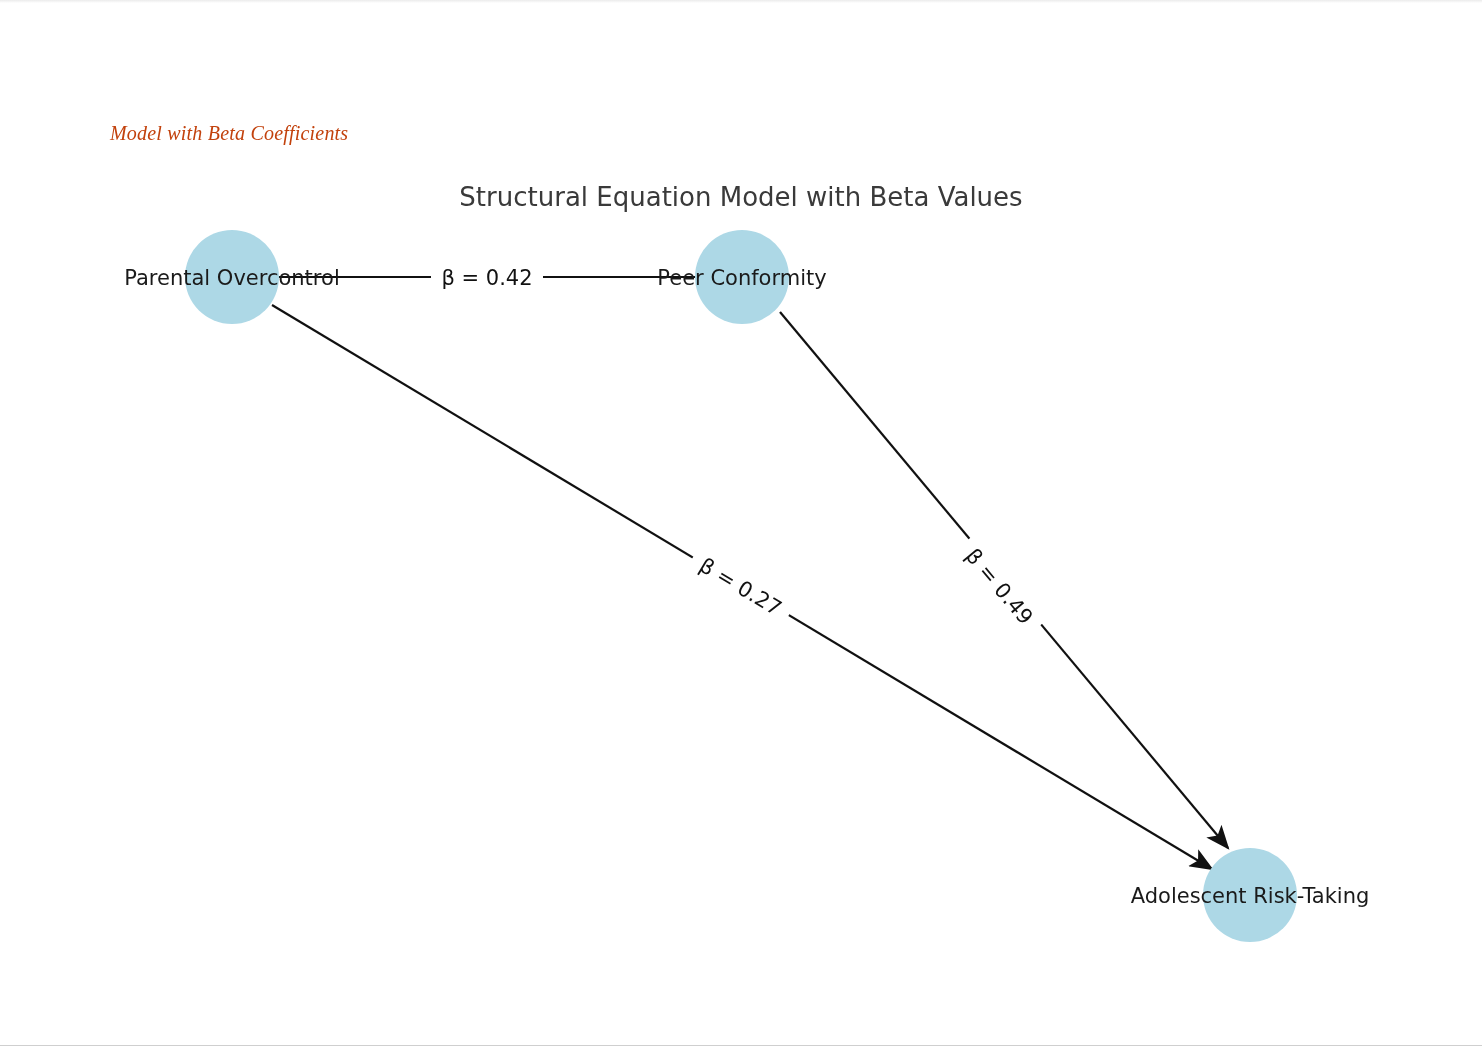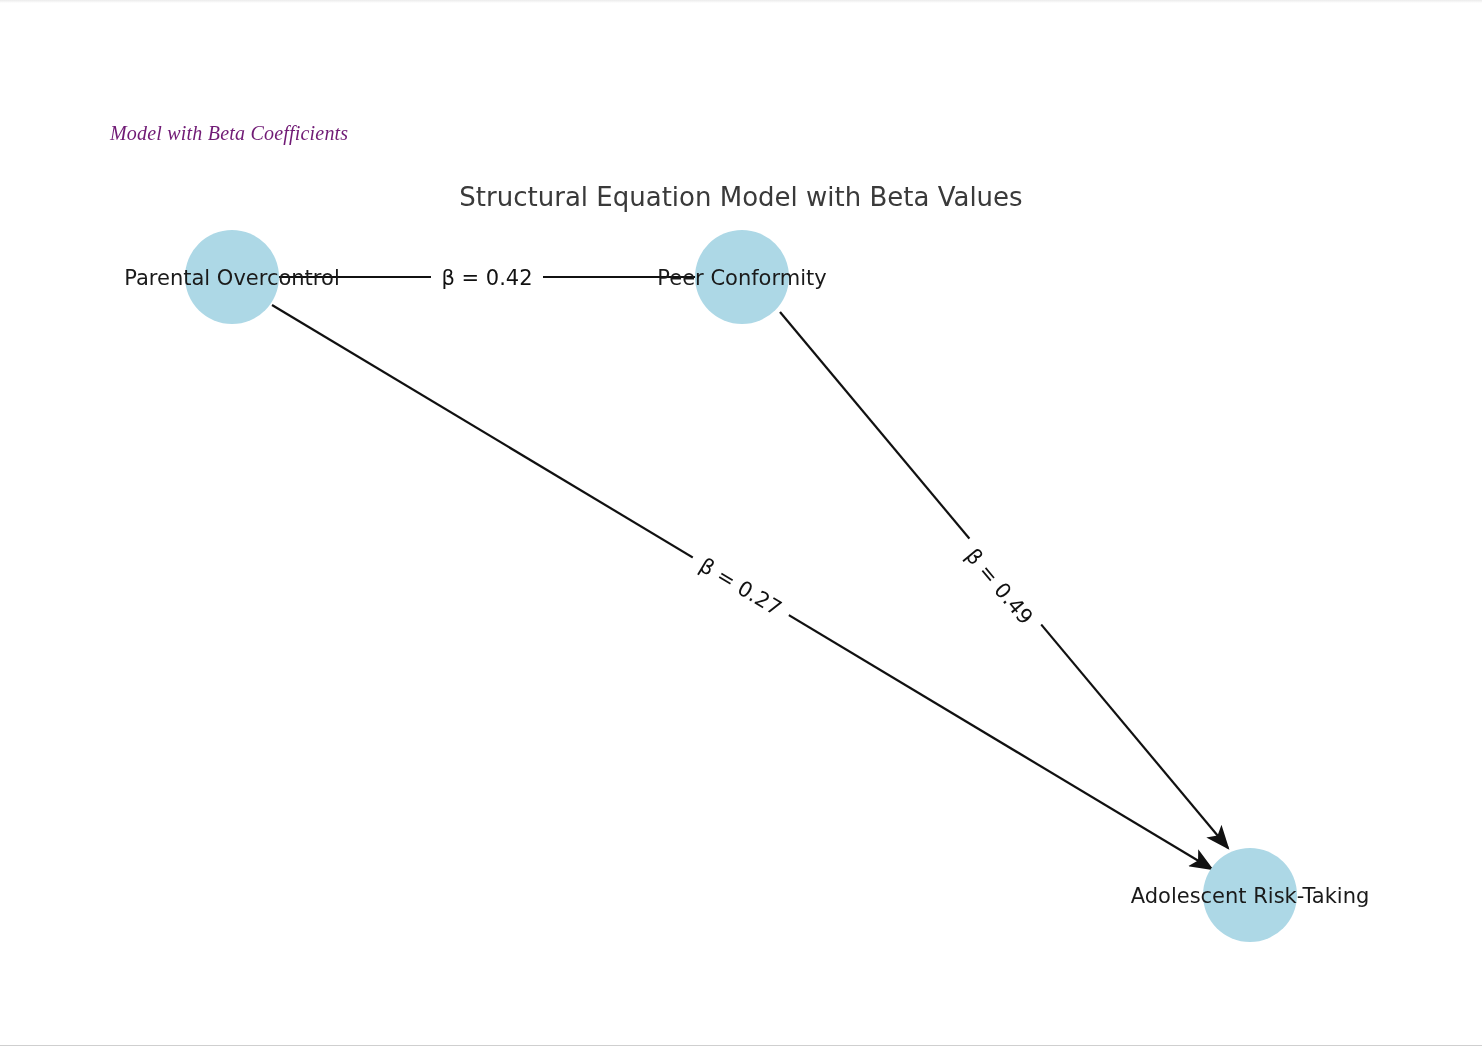--- a/index.html
+++ b/index.html
@@ -38,21 +38,21 @@
     background: #cfcfcf;
   }
 
   #caption {
     position: absolute;
     left: 110px;
     top: 122px;
     font-family: "Liberation Serif", "DejaVu Serif", serif;
     font-style: italic;
     font-size: 20px;
-    color: #701a75;
+    color: #c2410c;
     white-space: nowrap;
     letter-spacing: 0.2px;
   }
 
   #figure-svg {
     position: absolute;
     left: 0;
     top: 0;
     width: 1482px;
     height: 1052px;

